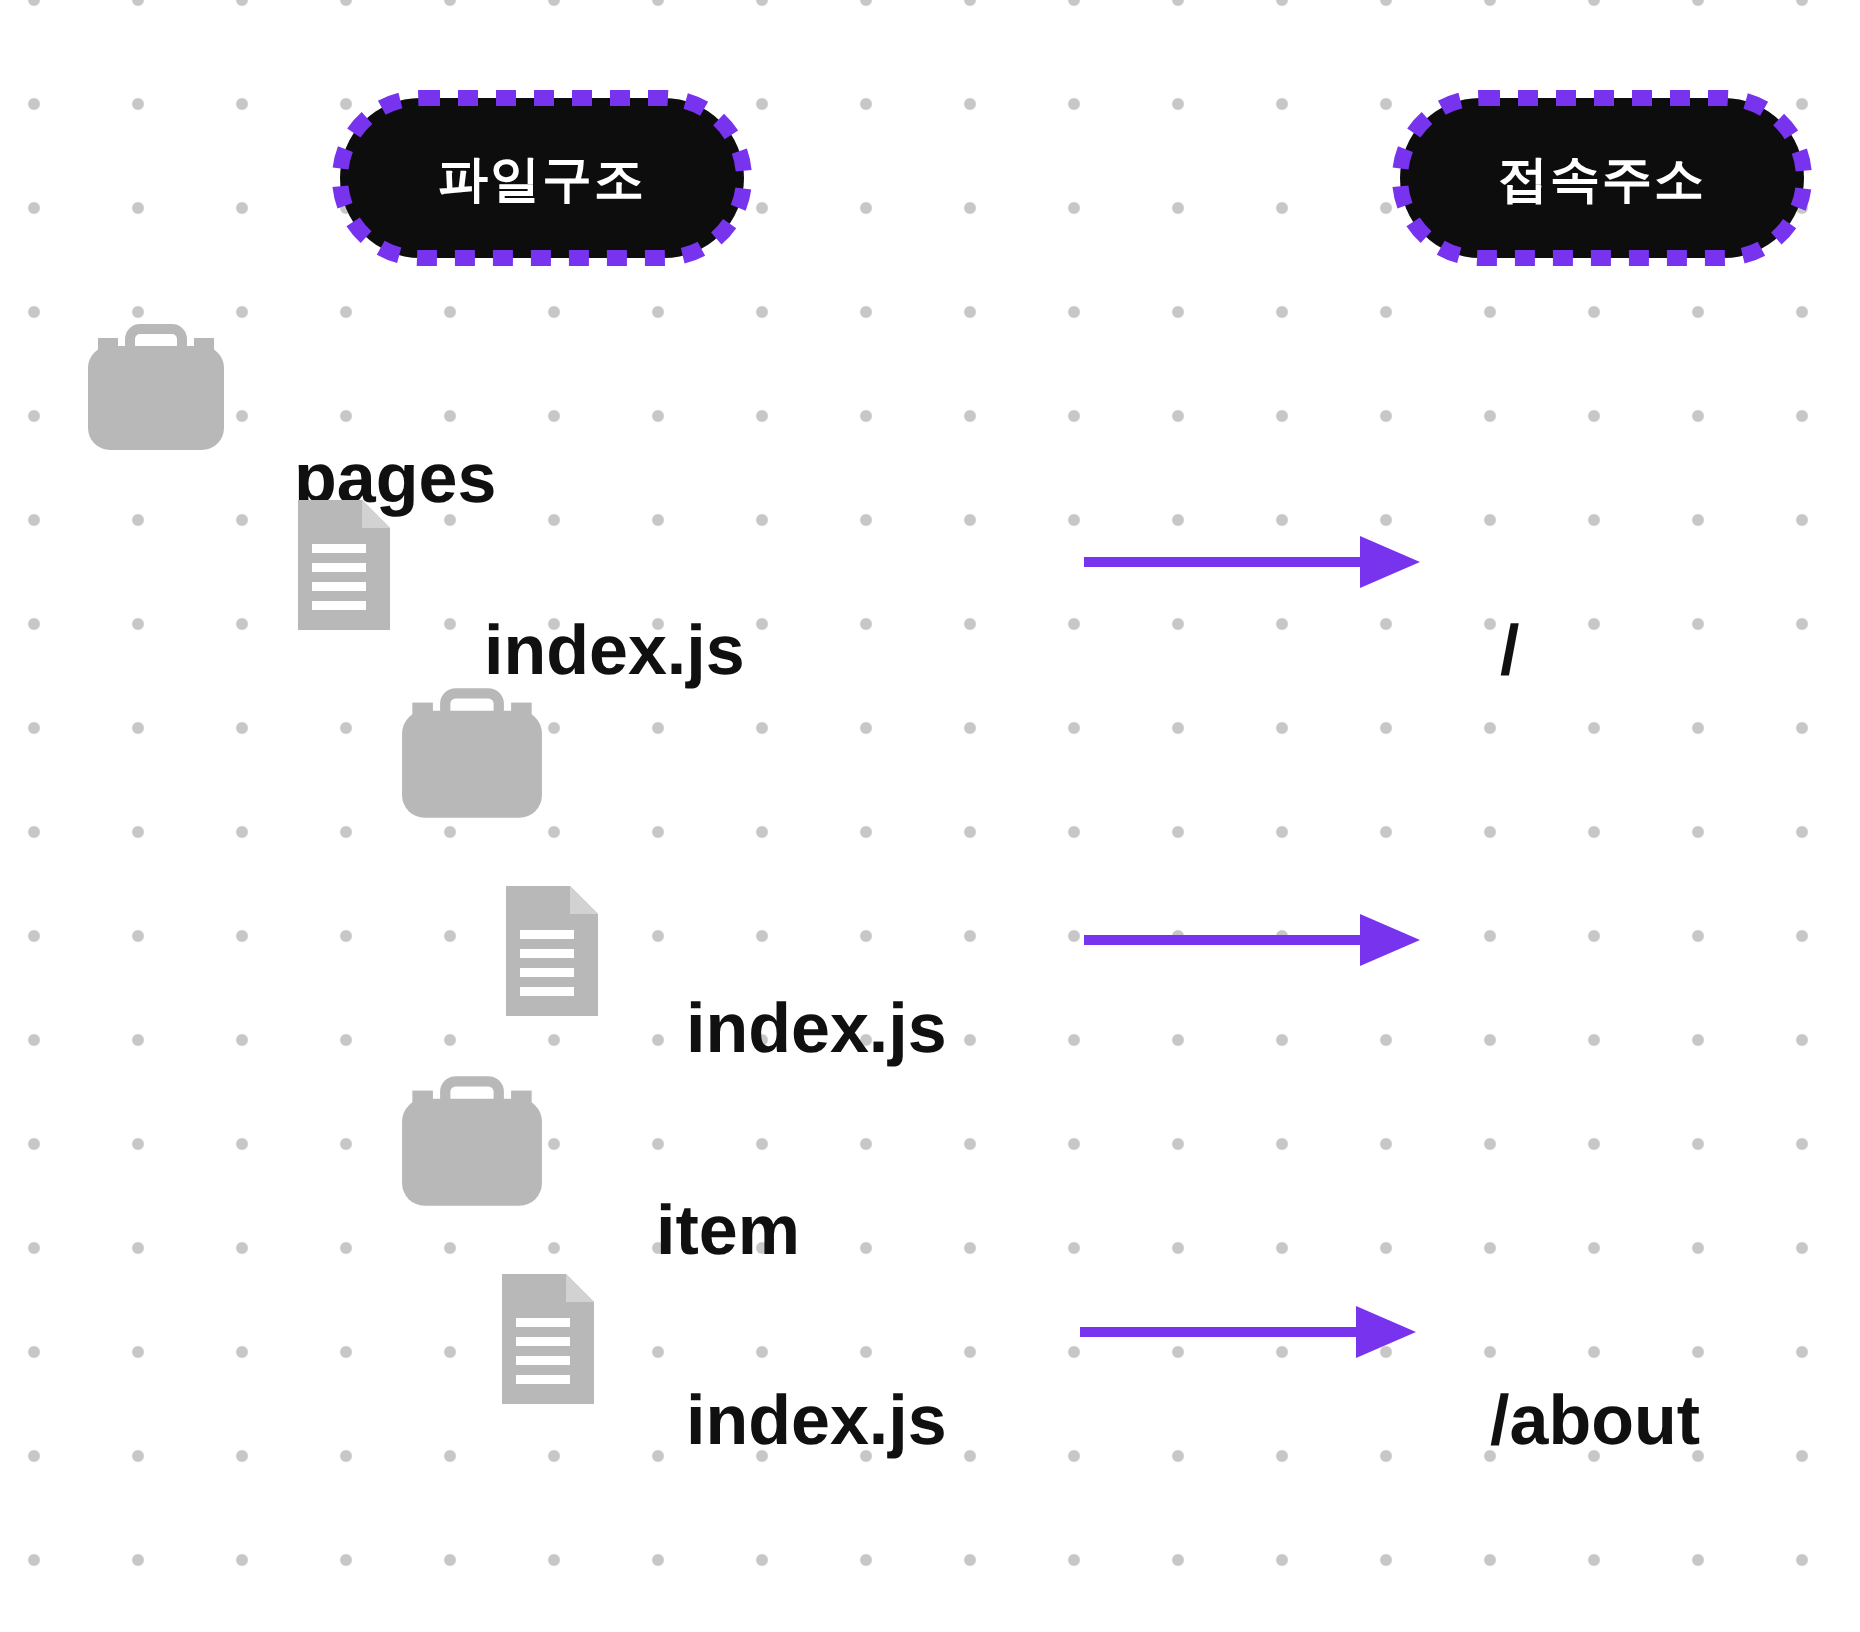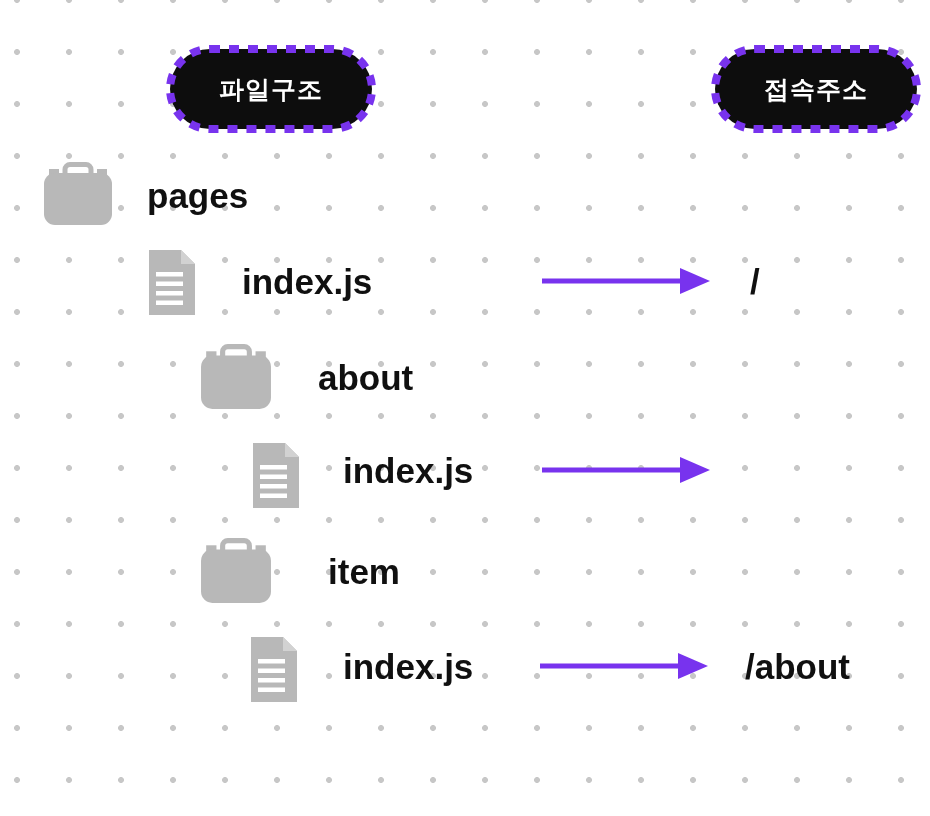--- a/index.html
+++ b/index.html
@@ -28,30 +28,31 @@
     inset: 0;
     display: flex;
     align-items: center;
     justify-content: center;
     color: #ffffff;
     font-size: 25px;
     font-weight: 600;
     letter-spacing: 1px;
   }
   .badge-left  { left: 165px; top: 44px; }
-  .badge-right { left: 710px; top: 44px; }
+  .badge-right { left: 695px; top: 44px; }
 
   .icon { position: absolute; }
   .tree-label, .url-label {
     position: absolute;
     font-size: 35px;
     font-weight: 700;
     color: #101010;
     line-height: 1;
     white-space: nowrap;
+    margin-top: 44px;
   }
   .arrow { position: absolute; width: 168px; height: 30px; }
 
   
   .icon-pages   { left: 43px;  top: 162px; }
   .label-pages  { left: 147px; top: 178px; }
 
   .icon-index1  { left: 147px; top: 250px; }
   .label-index1 { left: 242px; top: 264px; }
   .arrow-1      { left: 542px; top: 266px; }
@@ -114,21 +115,20 @@
     <polygon points="138,2 138,28 168,15" fill="#7833ee"></polygon>
   </svg>
   <div class="url-label url-1">/</div>
 
   <svg class="icon icon-about" width="72" height="66" viewBox="0 0 70 64">
     <rect x="22" y="2.5" width="26" height="18" rx="5" fill="none" stroke="#b8b8b8" stroke-width="5"></rect>
     <rect x="6" y="7" width="10" height="8" fill="#b8b8b8"></rect>
     <rect x="54" y="7" width="10" height="8" fill="#b8b8b8"></rect>
     <rect x="1" y="11" width="68" height="52" rx="11" fill="#b8b8b8"></rect>
   </svg>
-  <div class="tree-label label-about">about</div>
 
   <svg class="icon icon-index2" width="50" height="65" viewBox="0 0 50 65">
     <path d="M2 0 H34 L48 14 V65 H2 Z" fill="#b8b8b8"></path>
     <path d="M34 0 V14 H48 Z" fill="#d2d2d2"></path>
     <rect x="9" y="22" width="27" height="4.5" fill="#ffffff"></rect>
     <rect x="9" y="31.5" width="27" height="4.5" fill="#ffffff"></rect>
     <rect x="9" y="41" width="27" height="4.5" fill="#ffffff"></rect>
     <rect x="9" y="50.5" width="27" height="4.5" fill="#ffffff"></rect>
   </svg>
   <div class="tree-label label-index2">index.js</div>

